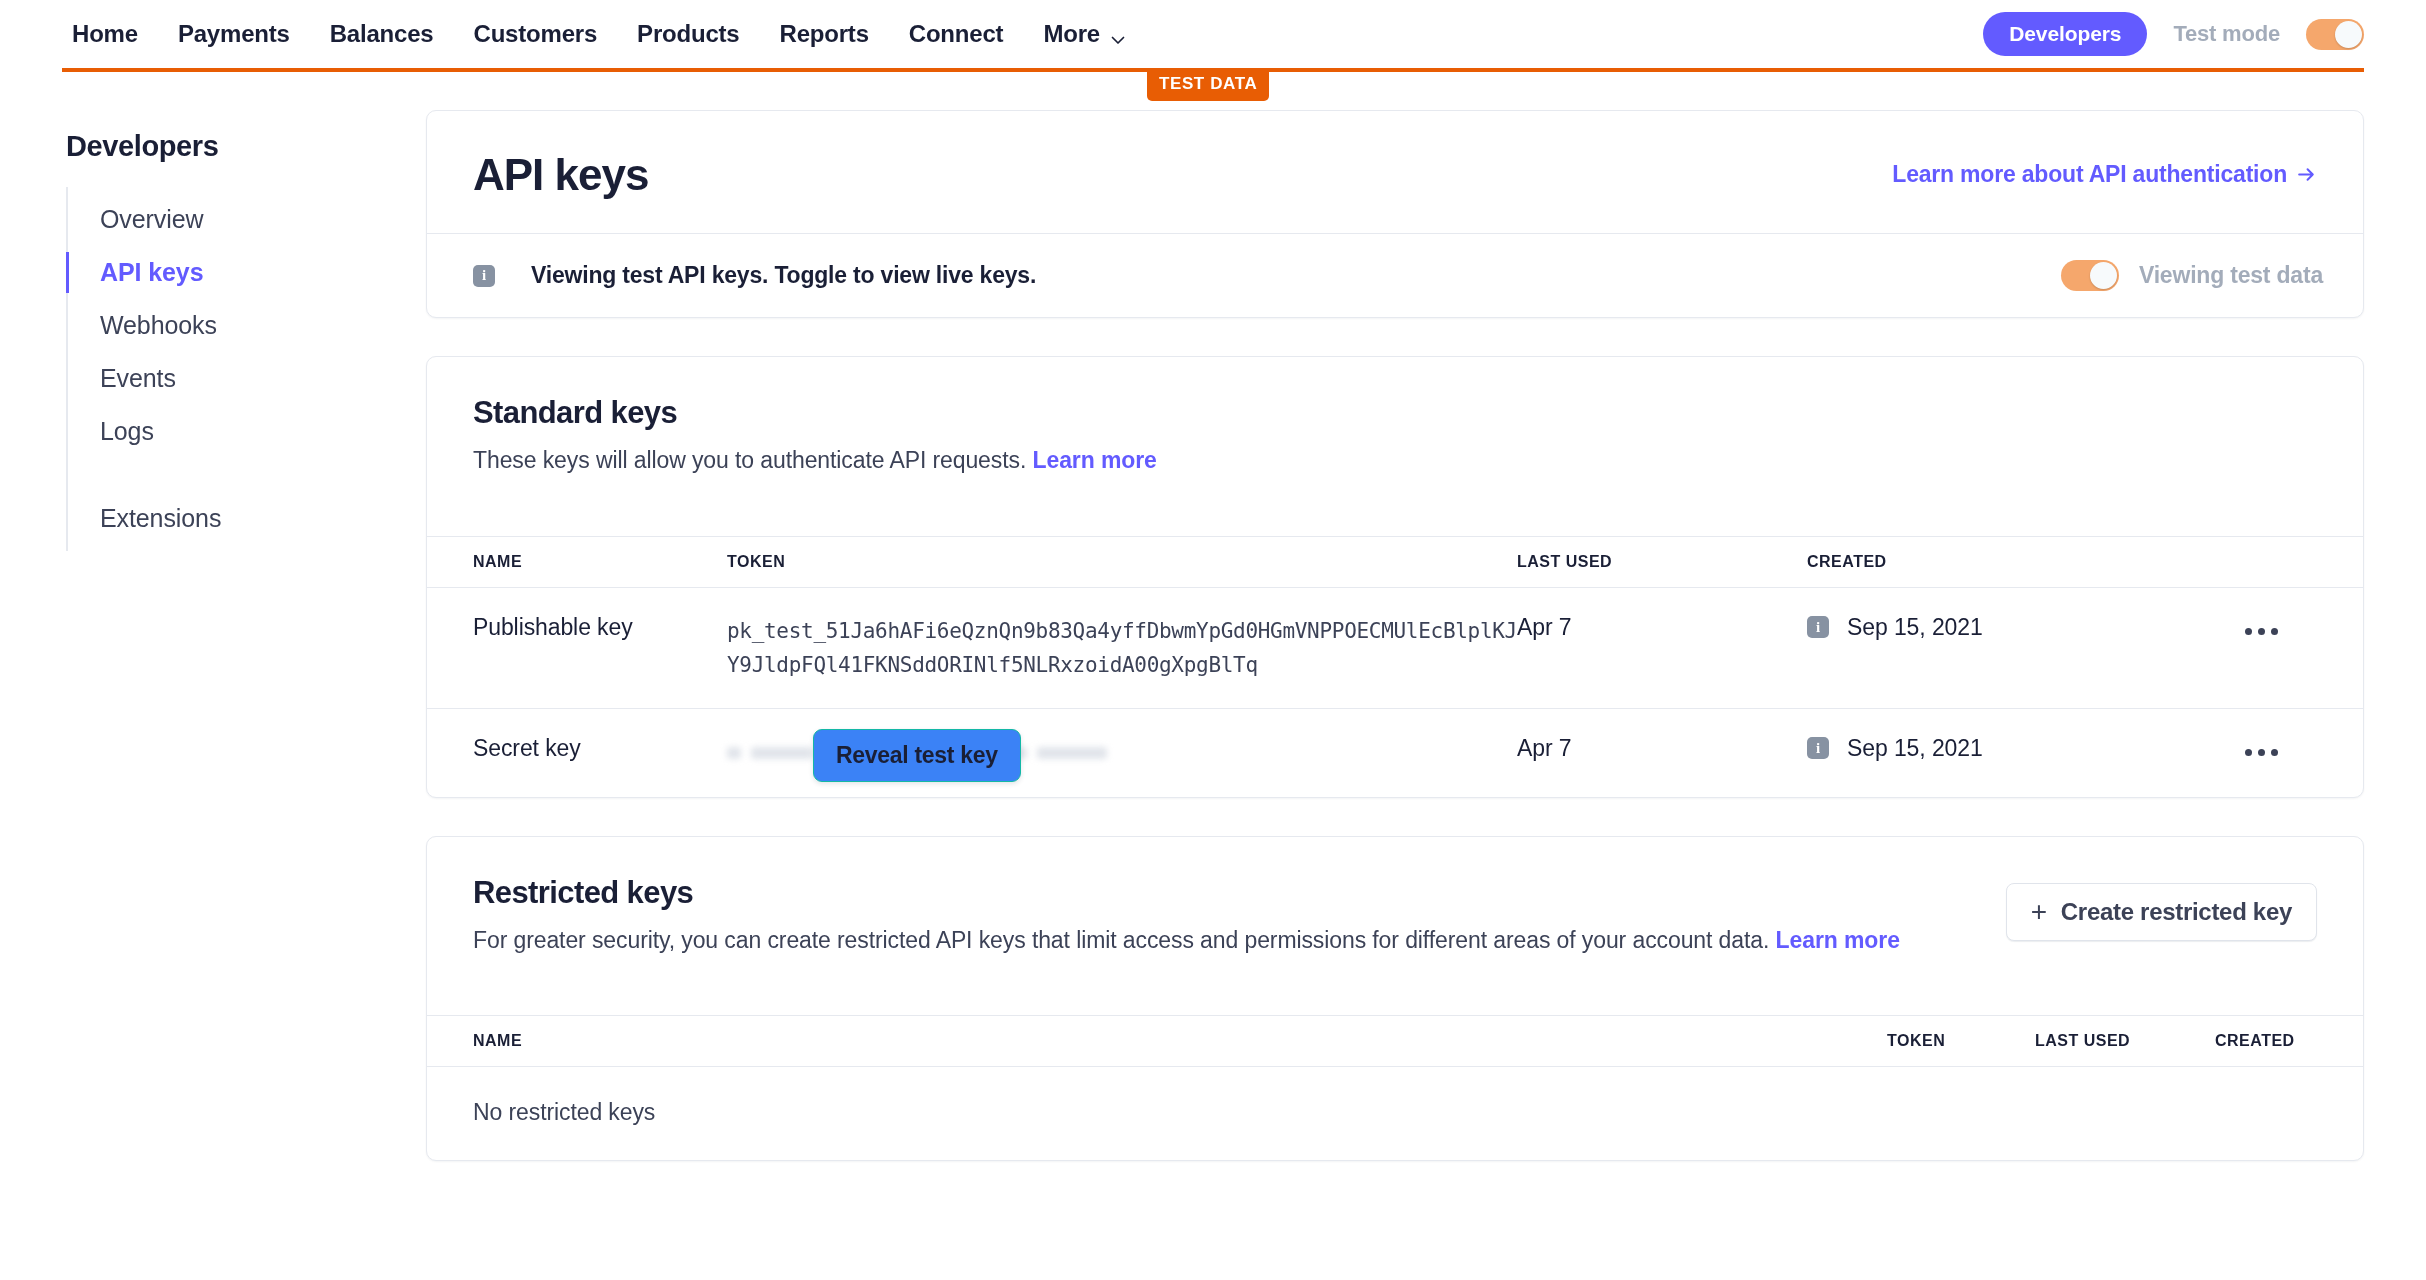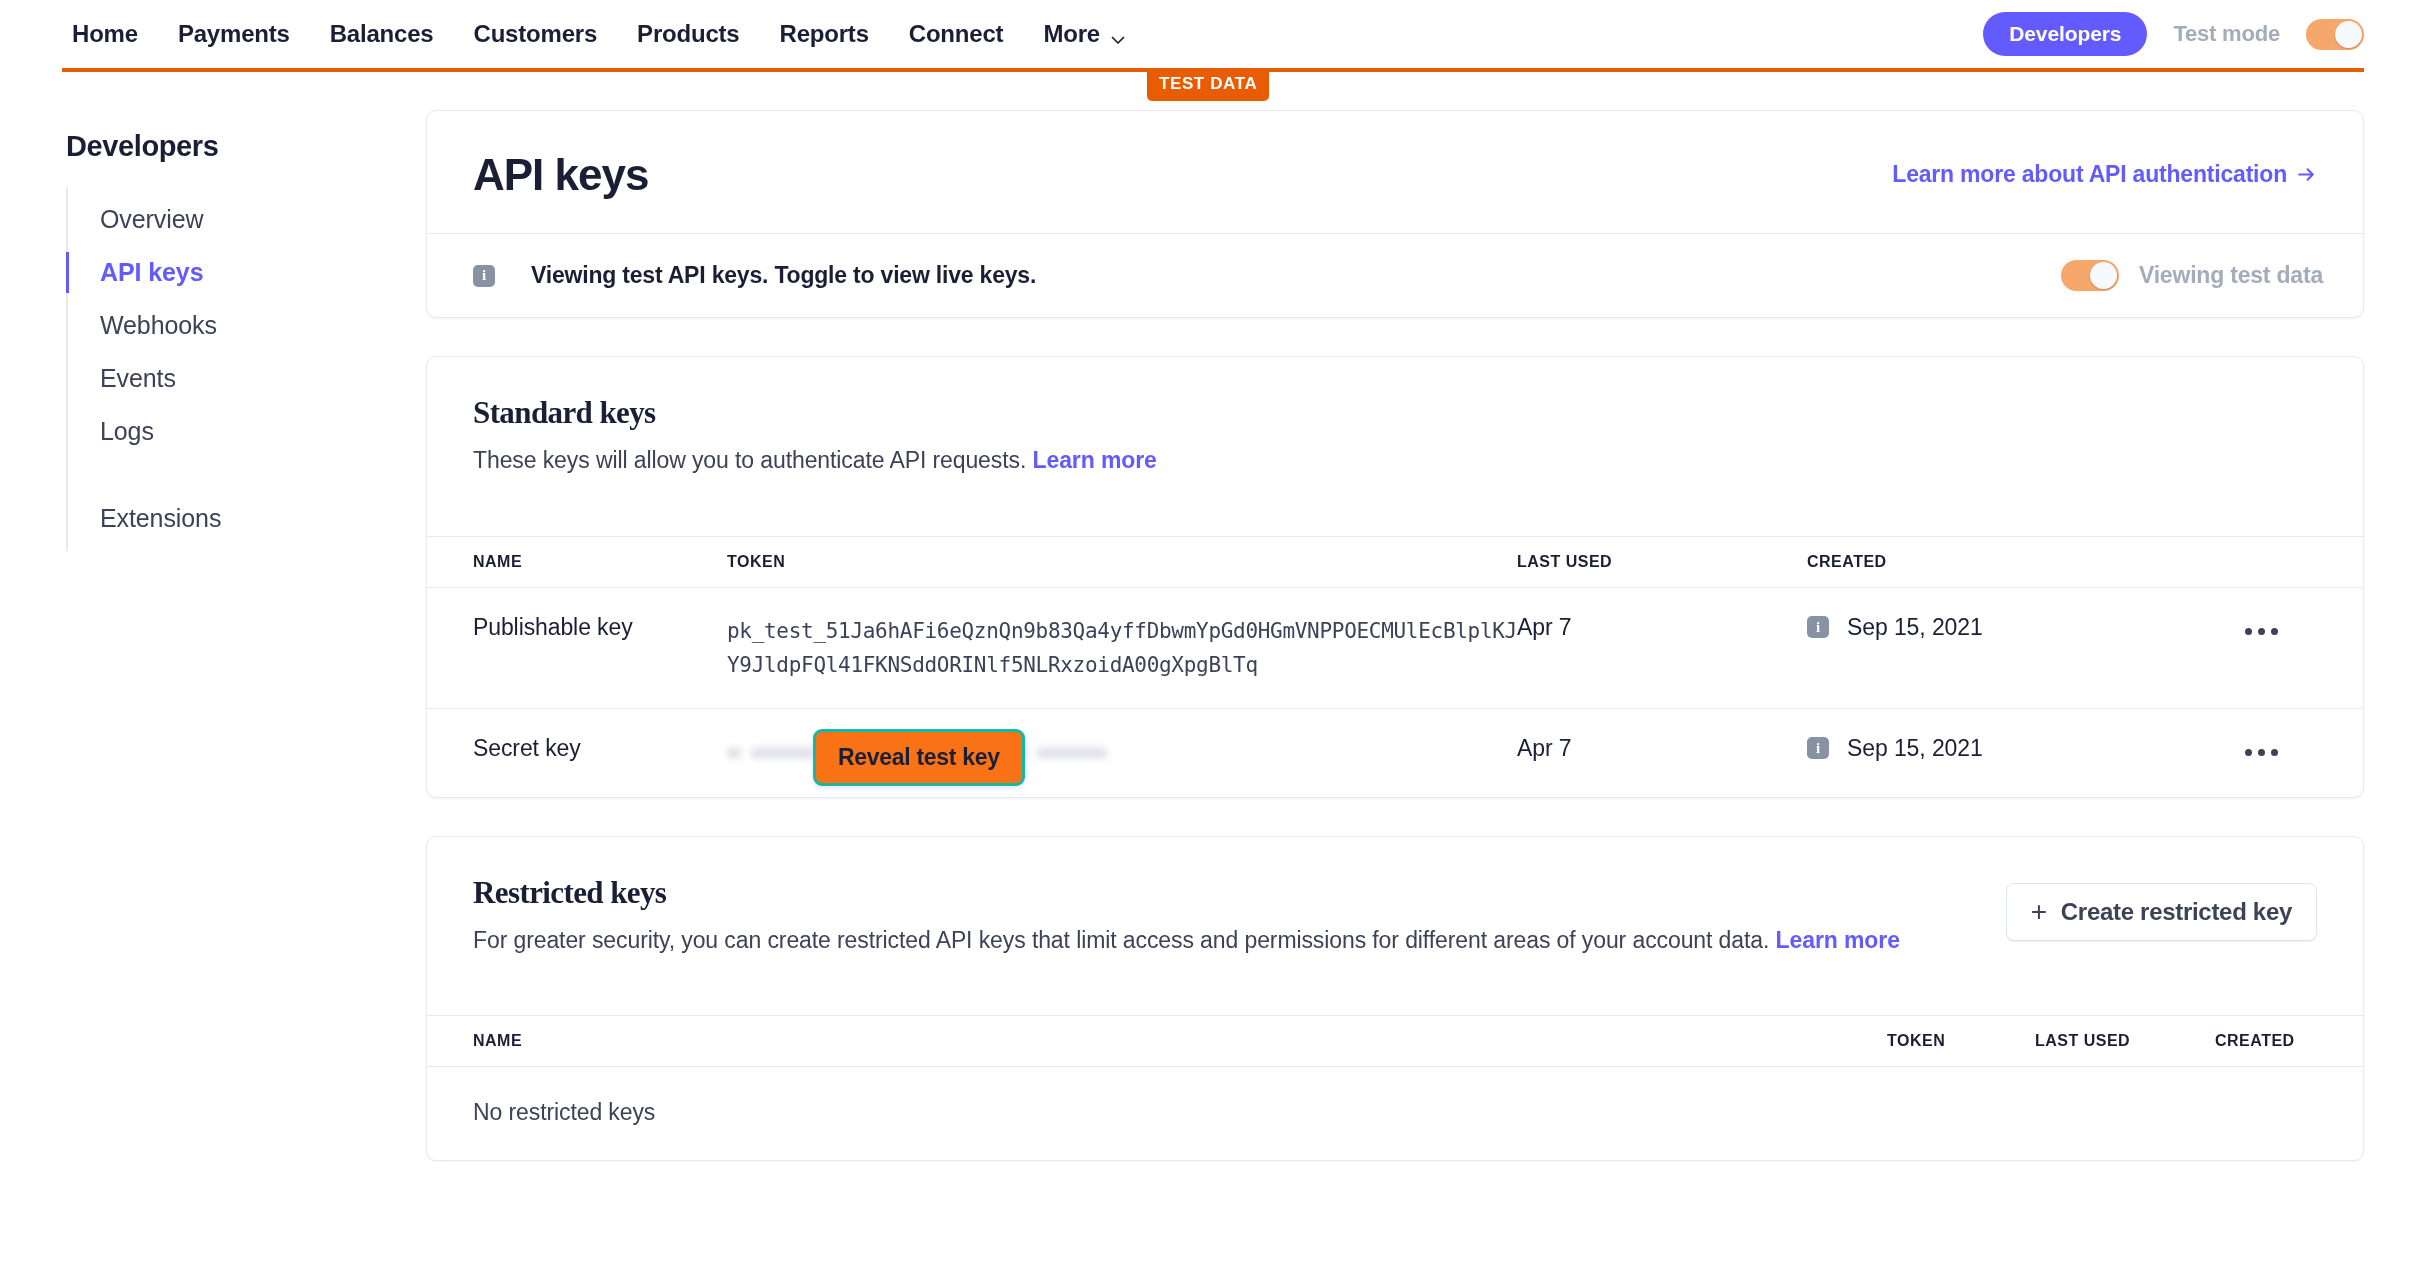--- a/index.html
+++ b/index.html
@@ -247,21 +247,20 @@
     align-items: flex-start;
     justify-content: space-between;
     gap: 30px;
   }
   .section-title {
     font-size: 31px;
     font-weight: 700;
     letter-spacing: -0.6px;
     color: #1a1f36;
     margin-bottom: 12px;
-    font-family: Liberation Serif, serif;
   }
   .section-desc {
     font-size: 23px;
     color: #3c4257;
     line-height: 1.5;
     max-width: 1470px;
     letter-spacing: -0.1px;
   }
   .inline-link {
     color: #635bff;
@@ -366,22 +365,22 @@
   }
   .m1 { width: 14px; }
   .m2 { width: 62px; }
   .m3 { width: 116px; }
   .m4 { width: 78px; }
   .m5 { width: 70px; }
   .reveal-btn {
     position: absolute;
     left: 86px;
     top: -6px;
-    background: #f97316;
-    border: 3px solid #14b8a6;
+    background: #3b82f6;
+    border: 1px solid #14b8a6;
     border-radius: 9px;
     box-shadow: 0 2px 5px rgba(18,42,66,.12);
     padding: 12px 22px;
     font-size: 23px;
     font-weight: 700;
     color: #1a1f36;
     cursor: pointer;
     font-family: "Liberation Sans", sans-serif;
     white-space: nowrap;
     letter-spacing: -0.3px;

